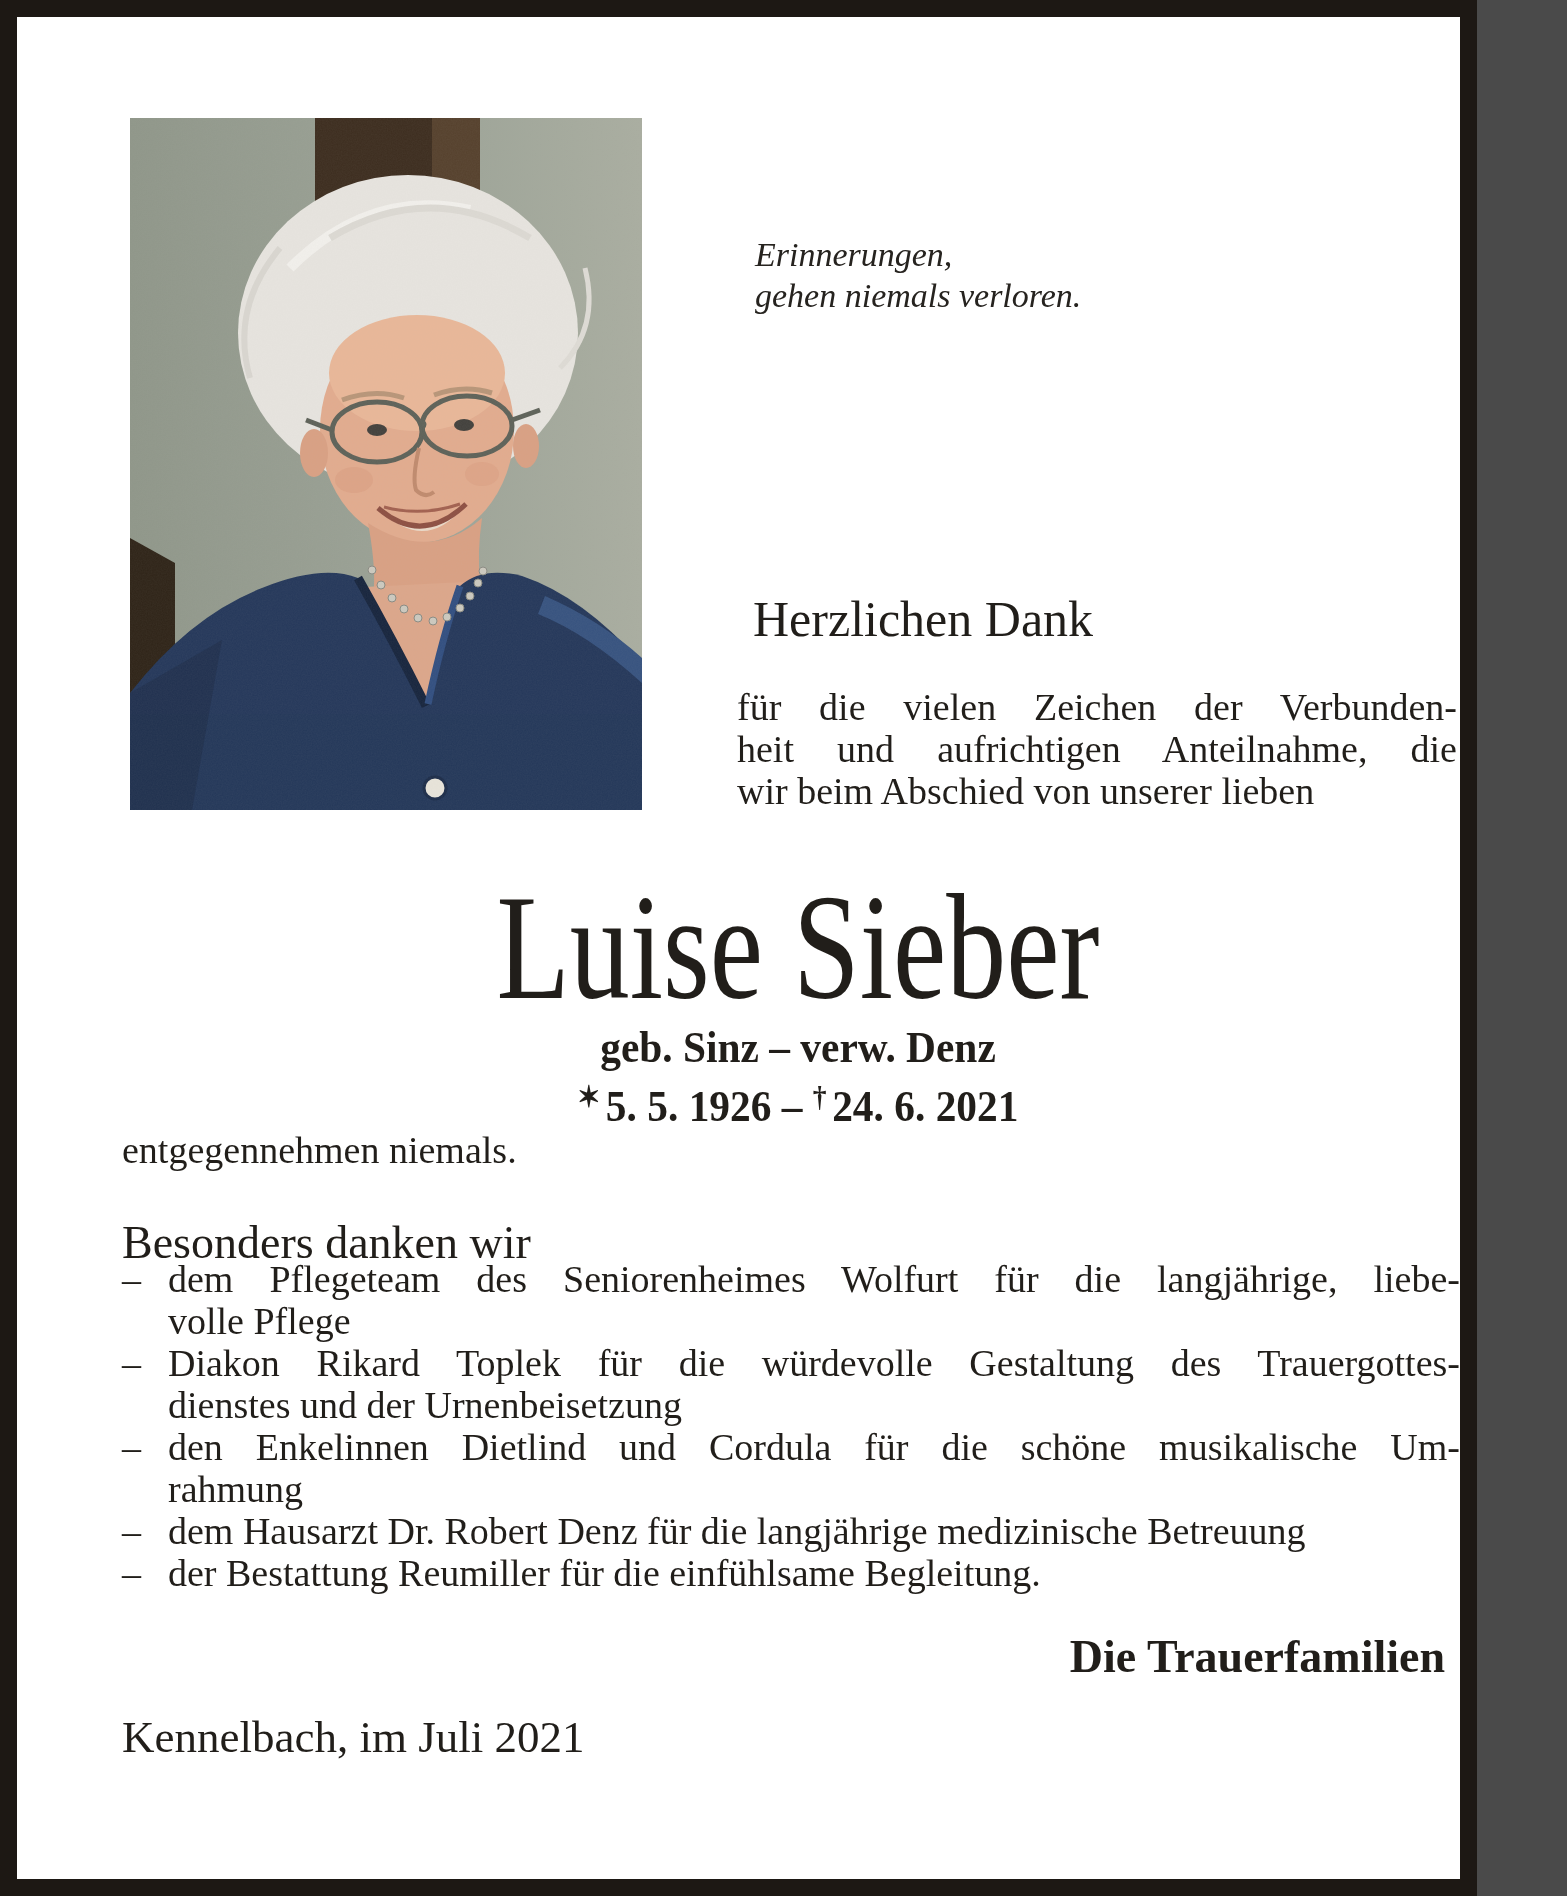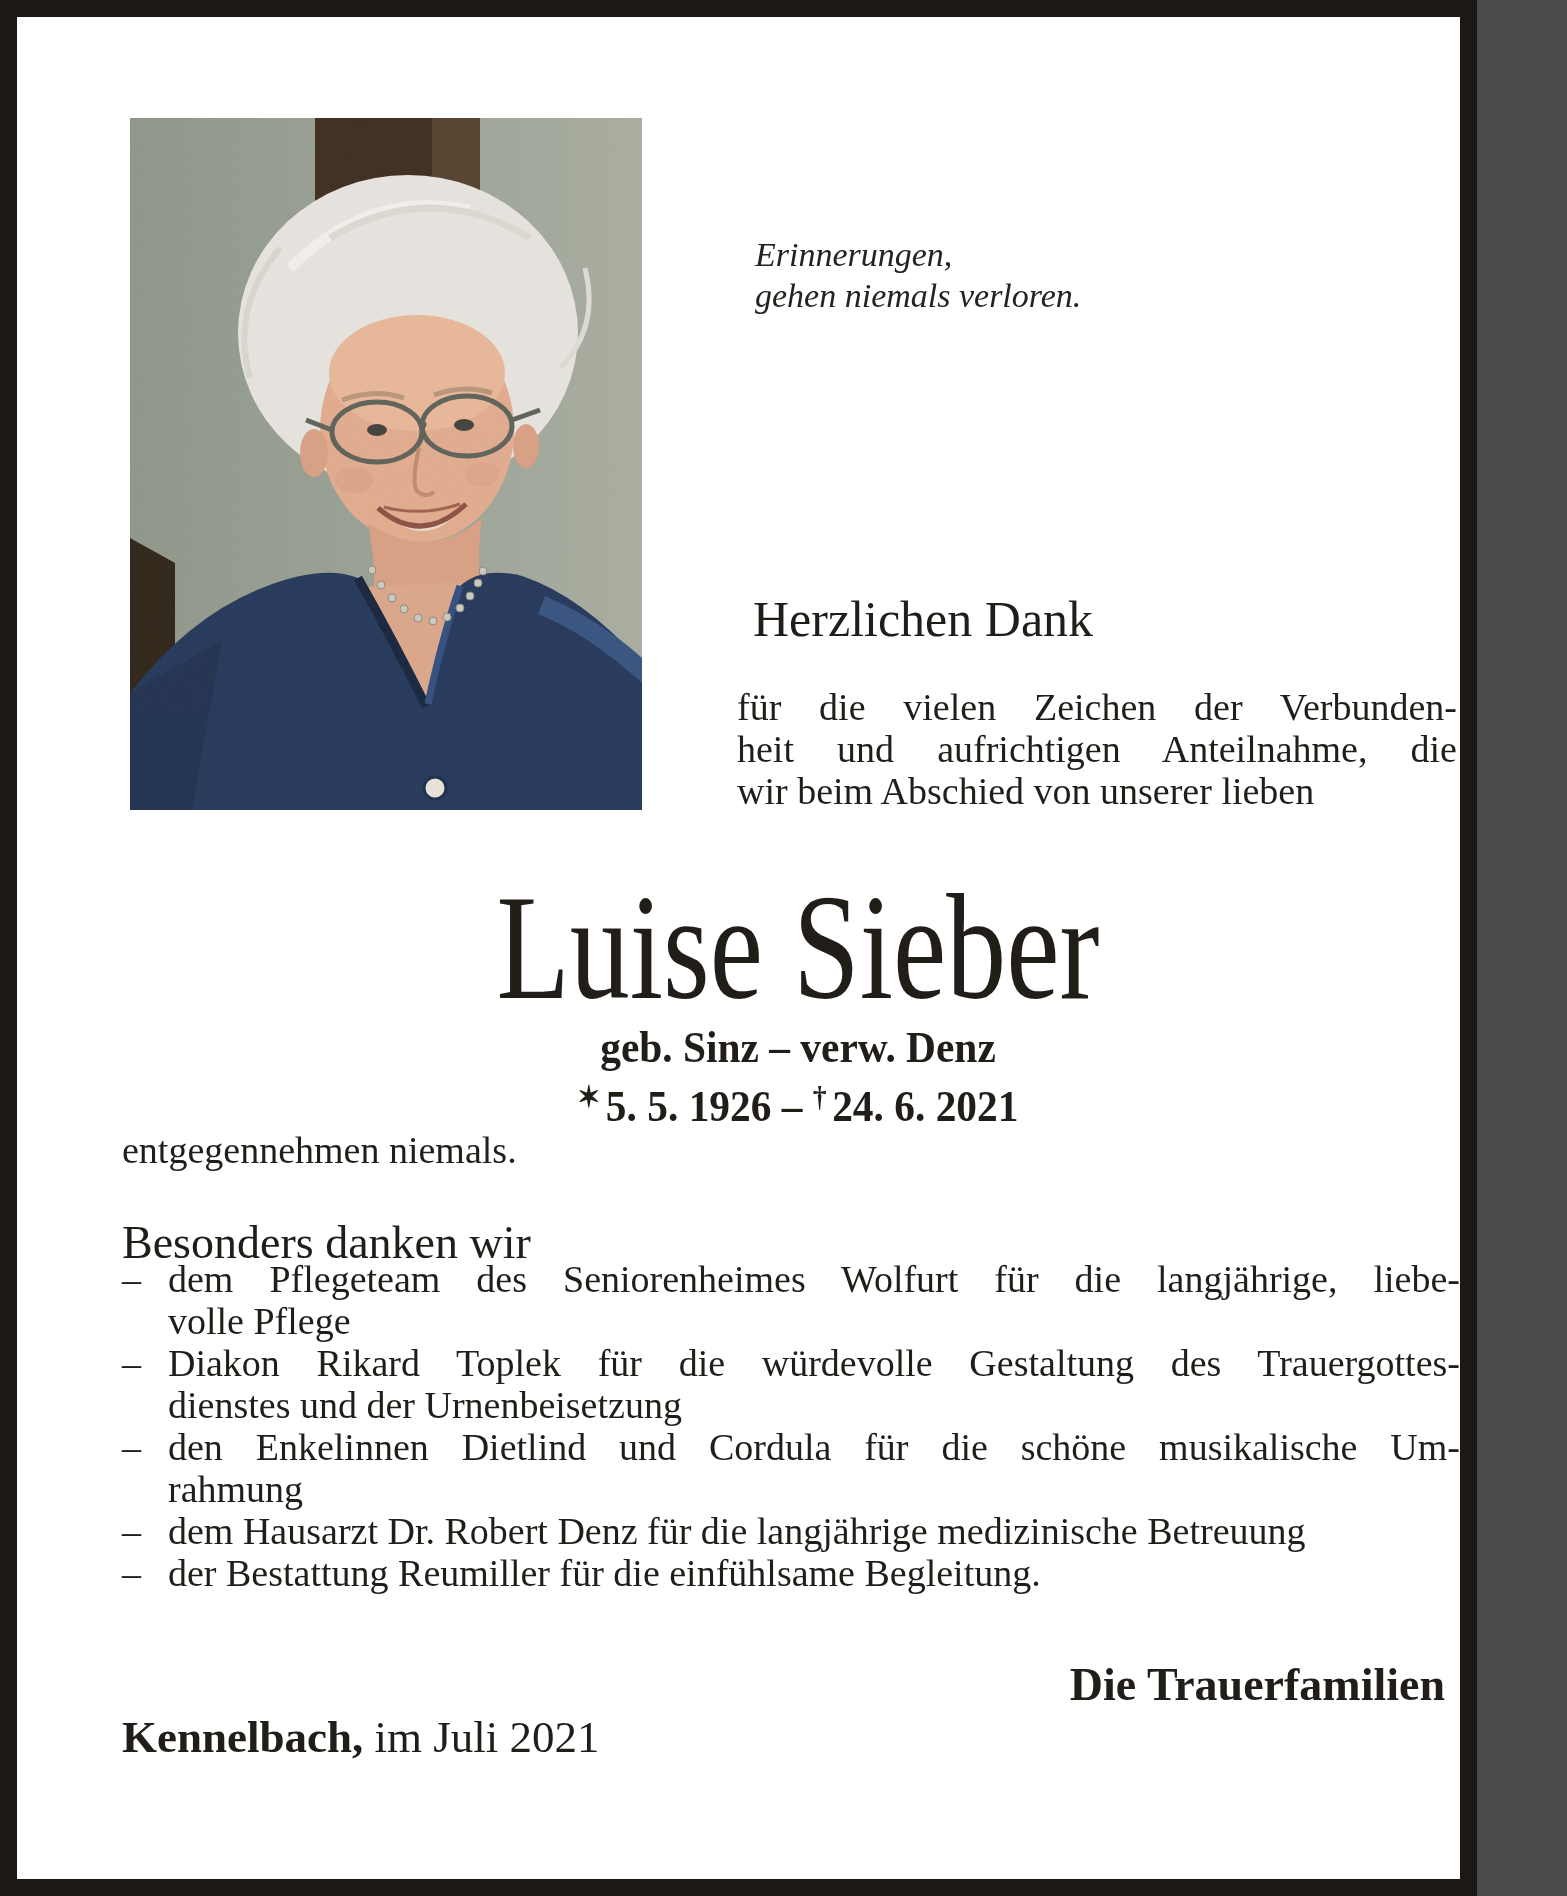--- a/index.html
+++ b/index.html
@@ -51,24 +51,24 @@
   .dates{font-weight:bold;font-size:45px;line-height:50px;}
   .sym{font-size:30px;vertical-align:14px;margin-right:6px;}
   .received{position:absolute;left:122px;top:1128px;font-size:38px;}
   .special{position:absolute;left:122px;top:1216px;font-size:46px;}
   .tlist{position:absolute;left:122px;top:1258px;width:1338px;font-size:38px;line-height:42px;}
   .trow{display:flex;align-items:flex-start;}
   .tdash{width:46px;flex:0 0 46px;}
   .tcell{flex:1;min-width:0;}
   .sig{
     position:absolute;left:122px;top:1632px;width:1323px;
-    text-align:right;font-weight:bold;font-size:46px;line-height:50px;margin-top:28px;
+    text-align:right;font-weight:bold;font-size:46px;line-height:50px;
   }
   .placeline{position:absolute;left:122px;top:1712px;font-size:45px;line-height:50px;}
-  .place{font-weight:bold;}
+  .place{font-weight:normal;}
 </style>
 </head>
 <body>
 
 <div class="page">
 
   <svg class="photo" viewBox="0 0 512 692" preserveAspectRatio="none" aria-hidden="true">
     <defs>
       <linearGradient id="wallg" x1="0" y1="0" x2="1" y2="0">
         <stop offset="0" stop-color="#8f9689"></stop>

